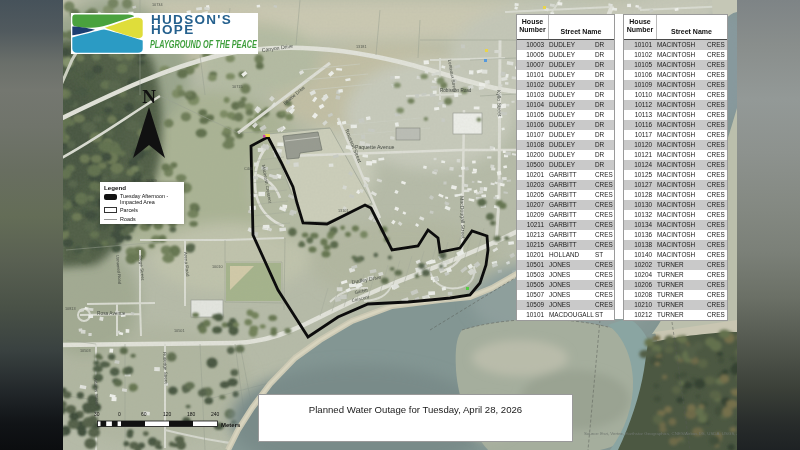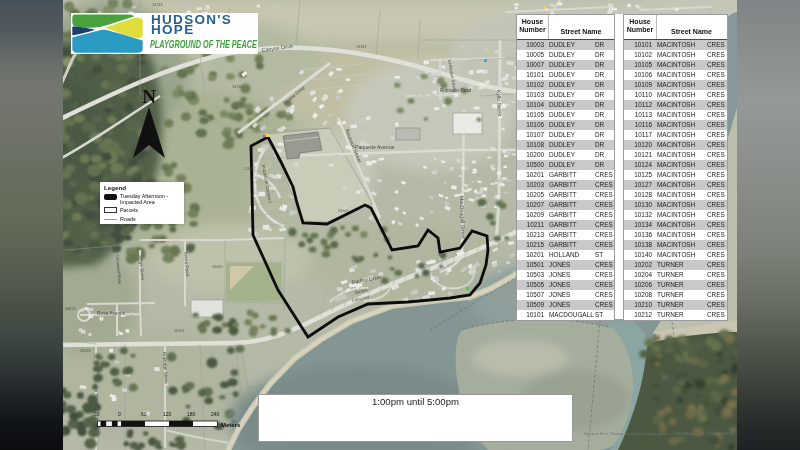--- a/index.html
+++ b/index.html
@@ -1464,14 +1464,14 @@
       <span class="c3" style="width:22px">CRES</span>
     </div>
 <div class="trow" style="background:#ffffff">
       <span class="c1" style="width:31px">10212</span>
       <span class="c2" style="width:50px">TURNER</span>
       <span class="c3" style="width:22px">CRES</span>
     </div>
 </div>
 
 <div class="abs" style="left:258px;top:394px;width:315px;height:48px;background:#fff;border:0.8px solid #999;box-sizing:border-box;text-align:center;color:#1a1a1a;">
-  <div style="margin-top:1px;font-size:9.6px;">1:00pm until 5:00pm</div>
+  <div style="margin-top:8.5px;font-size:9.6px;">Planned Water Outage for Tuesday, April 28, 2026</div>
 </div>
 
 </body></html>

